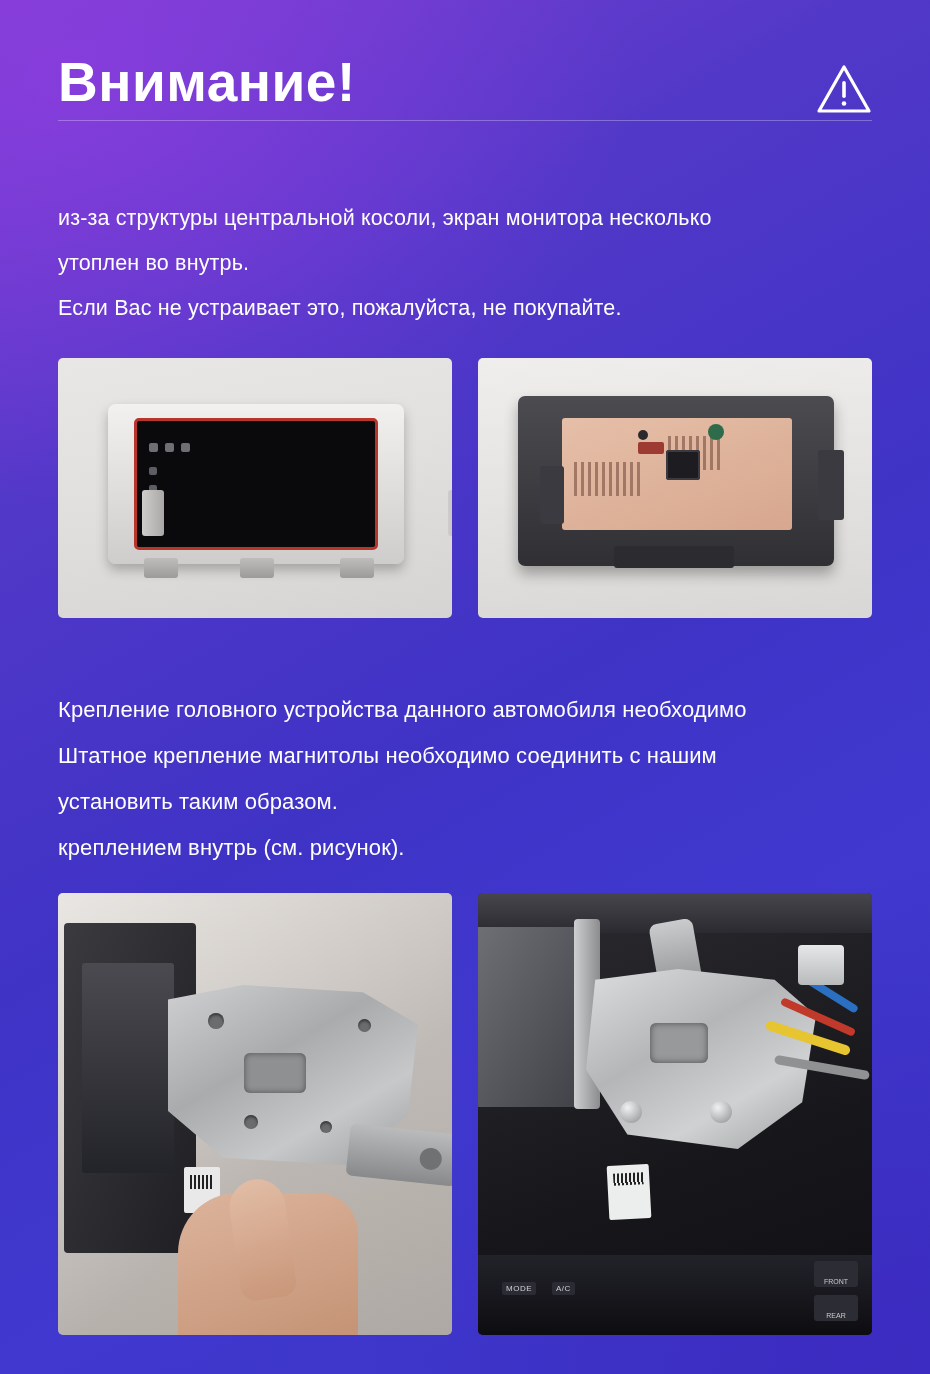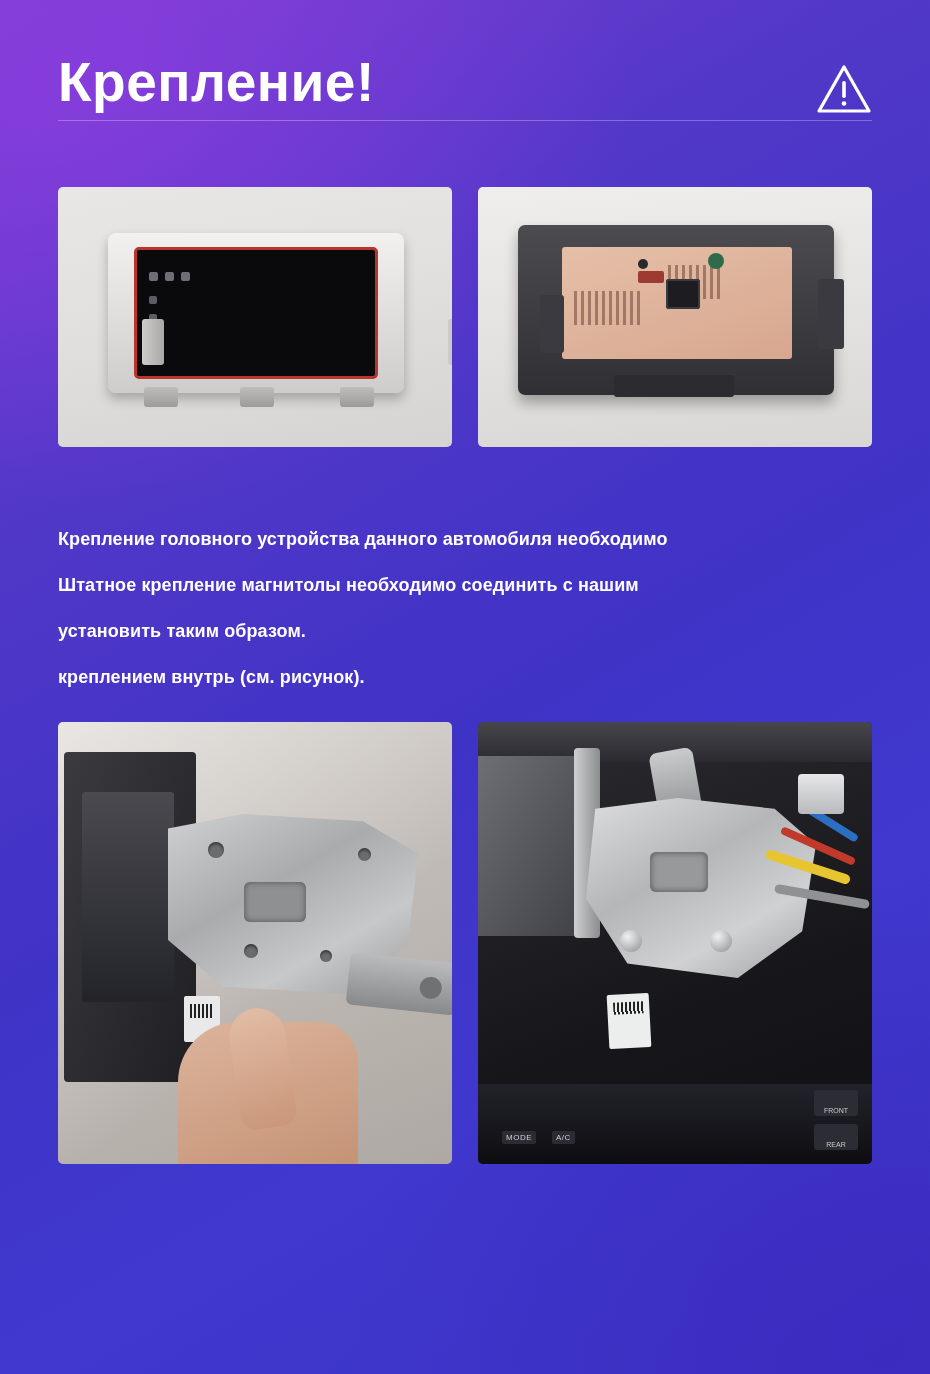--- a/index.html
+++ b/index.html
@@ -63,24 +63,24 @@
     font-size: 21.5px;
     line-height: 45px;
     letter-spacing: 0.15px;
     font-weight: 400;
   }
   .block1 { padding-top: 36px; }
   .para-line { white-space: nowrap; }
 
   .para-bold {
     color: #ffffff;
-    font-size: 18px;
+    font-size: 22px;
     line-height: 46px;
     letter-spacing: 0.1px;
-    font-weight: bold;
+    font-weight: normal;
   }
 
   
   .img-row {
     display: flex;
     gap: 26px;
   }
   .row1 { margin-top: 27px; }
   .row2 { margin-top: 22px; }
 
@@ -235,45 +235,50 @@
   .p4 .arm2 { position: absolute; left: 176px; top: 28px; width: 44px; height: 70px; background: linear-gradient(180deg,#c9cbcd,#8e9092); border-radius: 8px; transform: rotate(-10deg); }
   .p4 .wire { position: absolute; border-radius: 6px; }
   .p4 .w-y { left: 286px; top: 140px; width: 88px; height: 10px; background: #e7c531; transform: rotate(18deg); }
   .p4 .w-r { left: 300px; top: 120px; width: 80px; height: 8px; background: #c0392b; transform: rotate(24deg); }
   .p4 .w-b { left: 318px; top: 96px; width: 66px; height: 8px; background: #2b6fc2; transform: rotate(32deg); }
   .p4 .w-g { left: 296px; top: 170px; width: 96px; height: 9px; background: #8f9193; transform: rotate(10deg); }
   .p4 .conn { position: absolute; left: 320px; top: 52px; width: 46px; height: 40px; background: linear-gradient(180deg,#e6e7e8,#b9babc); border-radius: 4px; }
   .p4 .label { position: absolute; left: 130px; top: 272px; width: 42px; height: 54px; background: #eceded; border-radius: 2px; transform: rotate(-3deg); }
   .p4 .label:after { content:""; position:absolute; left: 6px; top: 8px; width: 30px; height: 12px; background: repeating-linear-gradient(90deg,#222 0 2px, #eceded 2px 4px); }
   .p4 .climate { position: absolute; left: 0; bottom: 0; width: 100%; height: 80px; background: linear-gradient(180deg,#22222a,#0d0d11); }
-  .p4 .btnrow { position: absolute; left: 24px; bottom: 20px; display: flex; gap: 16px; align-items: center; }
+  .p4 .btnrow { position: absolute; left: 24px; bottom: 40px; display: flex; gap: 16px; align-items: center; }
   .p4 .btnrow span { display: block; padding: 2px 4px; color: #cfd0d2; font-size: 8px; letter-spacing: .5px; border-radius: 2px; background: #2b2b33; }
   .p4 .defog { position: absolute; right: 14px; bottom: 14px; display: flex; flex-direction: column; gap: 8px; }
   .p4 .defog div { width: 44px; height: 26px; background: #2c2c34; border-radius: 3px; color: #c9cacc; font-size: 7px; display: flex; align-items: flex-end; justify-content: center; padding-bottom: 2px; }
 
   .spacer-line { height: 1px; background: rgba(255,255,255,0.22); }
 </style>
 </head>
 <body>
 
 <div class="page">
   <div class="content">
 
     <div class="header">
-      <div class="title">Крепление!</div>
+      <div class="title">Внимание!</div>
       <div class="warn-icon">
         <svg viewBox="0 0 56 56" width="56" height="56">
           <path d="M28 5 L53 49 H3 Z" fill="none" stroke="#ffffff" stroke-width="3.2" stroke-linejoin="round"></path>
           <rect x="26.2" y="19" width="3.6" height="17" rx="1.8" fill="#ffffff"></rect>
           <circle cx="28" cy="41.5" r="2.3" fill="#ffffff"></circle>
         </svg>
       </div>
       <div class="divider"></div>
     </div>
 
+    <div class="para block1">
+      <div class="para-line">из-за структуры центральной косоли, экран монитора несколько</div>
+      <div class="para-line">утоплен во внутрь.</div>
+      <div class="para-line">Если Вас не устраивает это, пожалуйста, не покупайте.</div>
+    </div>
 
     <div class="img-row row1">
 
       <div class="photo h1 p1">
         <div class="unit">
           <div class="screen">
             <div class="icon-row">
                 <i></i>
                 <i></i>
                 <i></i>

